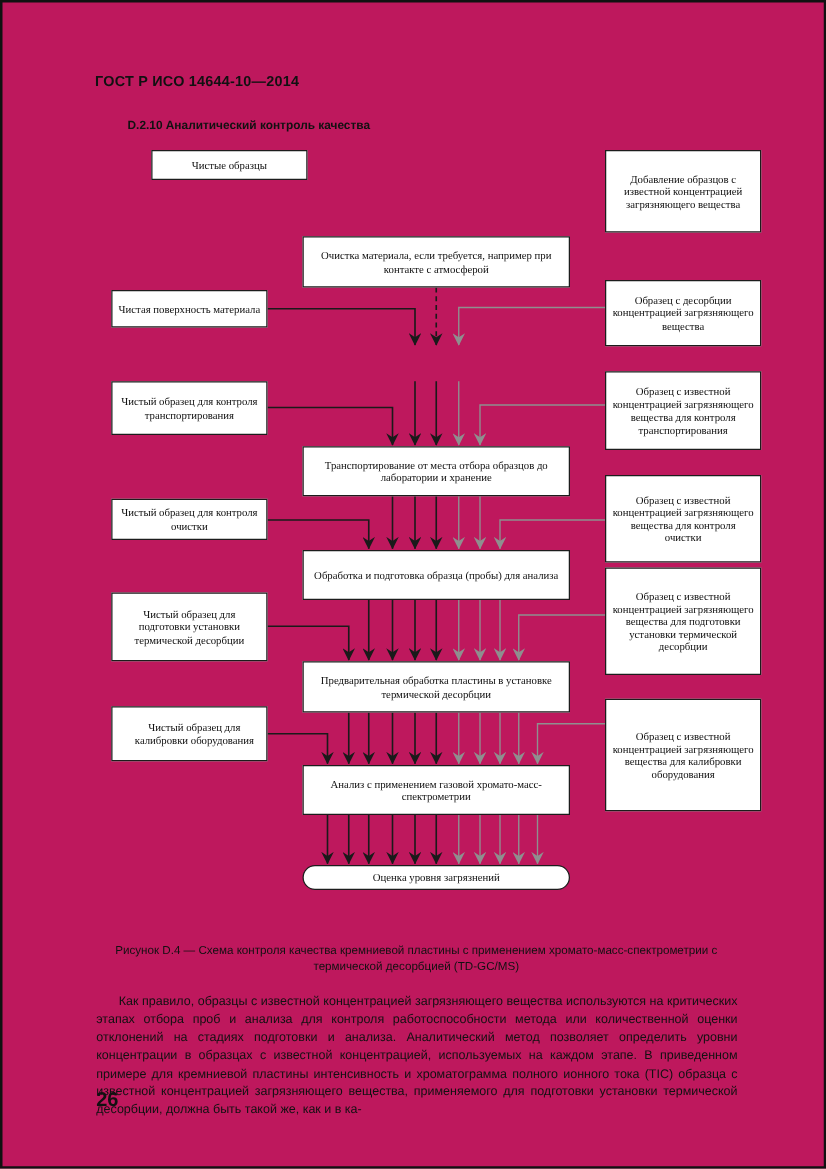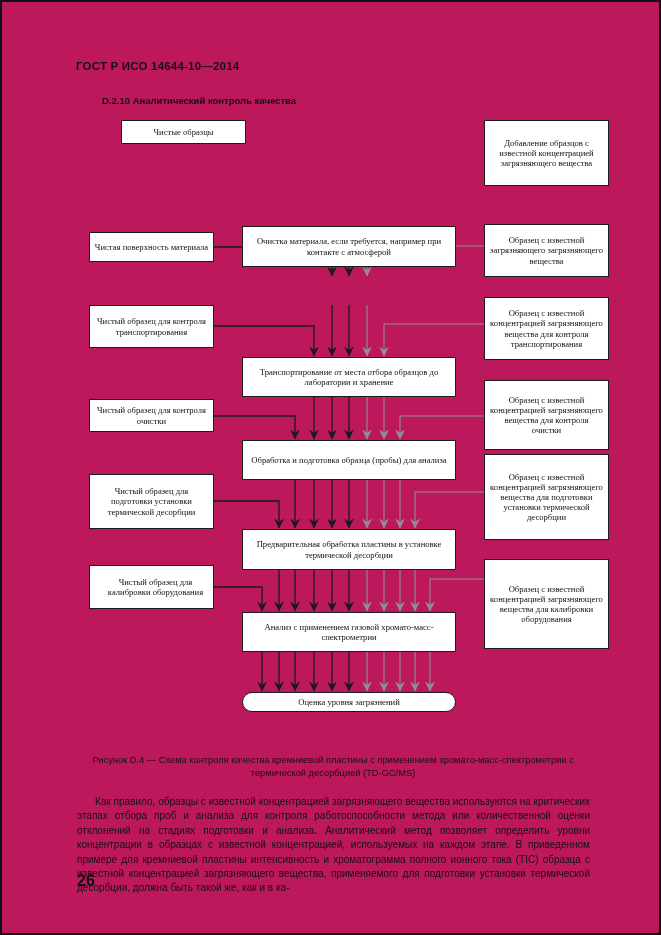--- a/index.html
+++ b/index.html
@@ -92,29 +92,29 @@
     </g>
   </svg>
 
   <div class="box" style="left:87px;top:118px;width:125px;height:24px;margin-left:32px;">Чистые образцы</div>
   <div class="box" style="left:87px;top:230px;width:125px;height:30px;">Чистая поверхность материала</div>
   <div class="box" style="left:87px;top:303px;width:125px;height:43px;">Чистый образец для контроля транспортирования</div>
   <div class="box" style="left:87px;top:397px;width:125px;height:33px;">Чистый образец для контроля очистки</div>
   <div class="box" style="left:87px;top:472px;width:125px;height:55px;">Чистый образец для подготовки установки термической десорбции</div>
   <div class="box" style="left:87px;top:563px;width:125px;height:44px;padding-left:12px;">Чистый образец для калибровки оборудования</div>
 
-  <div class="box" style="left:240px;top:187px;width:214px;height:41px;margin-top:37px;">Очистка материала, если требуется, например при контакте с атмосферой</div>
+  <div class="box" style="left:240px;top:187px;width:214px;height:41px;">Очистка материала, если требуется, например при контакте с атмосферой</div>
   <div class="box" style="left:240px;top:355px;width:214px;height:40px;">Транспортирование от места отбора образцов до лаборатории и хранение</div>
   <div class="box" style="left:240px;top:438px;width:214px;height:40px;">Обработка и подготовка образца (пробы) для анализа</div>
   <div class="box" style="left:240px;top:527px;width:214px;height:41px;">Предварительная обработка пластины в установке термической десорбции</div>
   <div class="box" style="left:240px;top:610px;width:214px;height:40px;">Анализ с применением газовой хромато-масс-спектрометрии</div>
   <div class="box" style="left:240px;top:690px;width:214px;height:20px;border-radius:12px;">Оценка уровня загрязнений</div>
 
   <div class="box" style="left:482px;top:118px;width:125px;height:66px;">Добавление образцов с известной концентрацией загрязняющего вещества</div>
-  <div class="box" style="left:482px;top:222px;width:125px;height:53px;">Образец с известной загрязняющего загрязняющего вещества</div>
+  <div class="box" style="left:482px;top:222px;width:125px;height:53px;">Образец с десорбции концентрацией загрязняющего вещества</div>
   <div class="box" style="left:482px;top:295px;width:125px;height:63px;">Образец с известной концентрацией загрязняющего вещества для контроля транспортирования</div>
   <div class="box" style="left:482px;top:378px;width:125px;height:70px;">Образец с известной концентрацией загрязняющего вещества для контроля очистки</div>
   <div class="box" style="left:482px;top:452px;width:125px;height:86px;">Образец с известной концентрацией загрязняющего вещества для подготовки установки термической десорбции</div>
   <div class="box" style="left:482px;top:557px;width:125px;height:90px;">Образец с известной концентрацией загрязняющего вещества для калибровки оборудования</div>
 
   <div class="abs caption">Рисунок D.4 — Схема контроля качества кремниевой пластины с применением хромато-масс-спектрометрии с термической десорбцией (TD-GC/MS)</div>
   <div class="abs para">Как правило, образцы с известной концентрацией загрязняющего вещества используются на критических этапах отбора проб и анализа для контроля работоспособности метода или количественной оценки отклонений на стадиях подготовки и анализа. Аналитический метод позволяет определить уровни концентрации в образцах с известной концентрацией, используемых на каждом этапе. В приведенном примере для кремниевой пластины интенсивность и хроматограмма полного ионного тока (TIC) образца с известной концентрацией загрязняющего вещества, применяемого для подготовки установки термической десорбции, должна быть такой же, как и в ка-</div>
   <div class="abs pagenum">26</div>
 
 </div>

